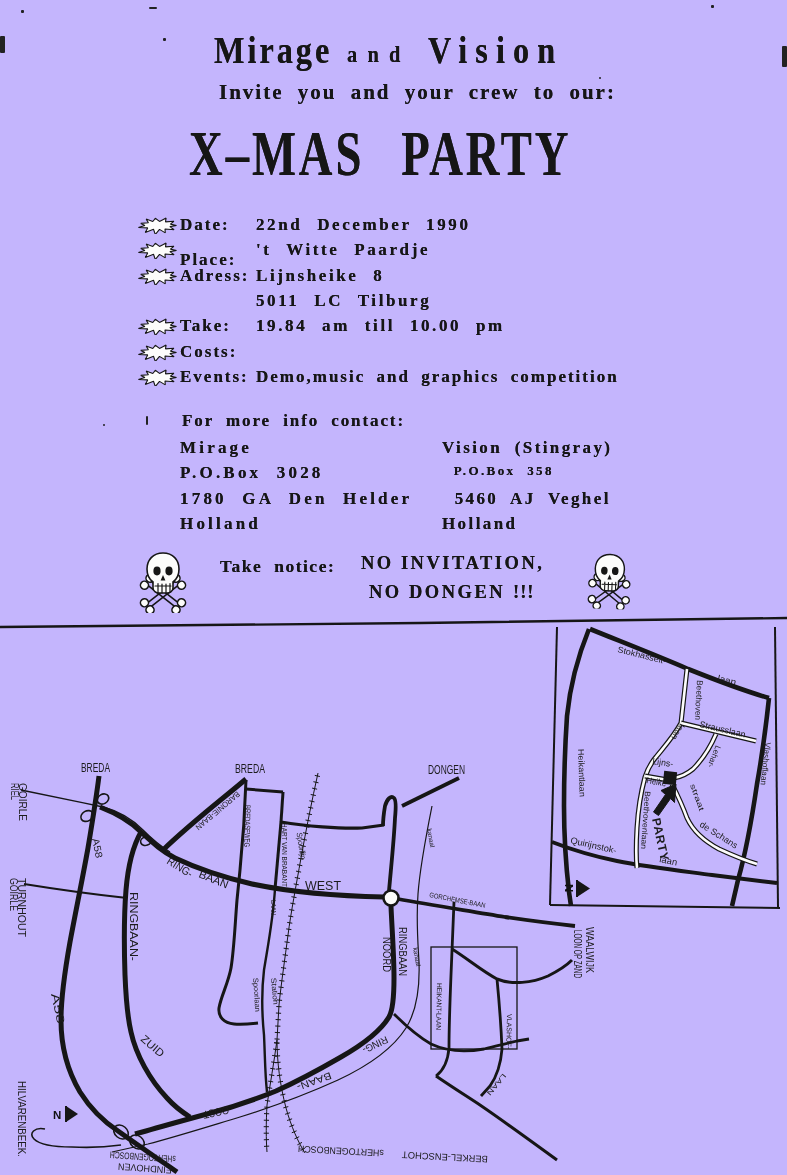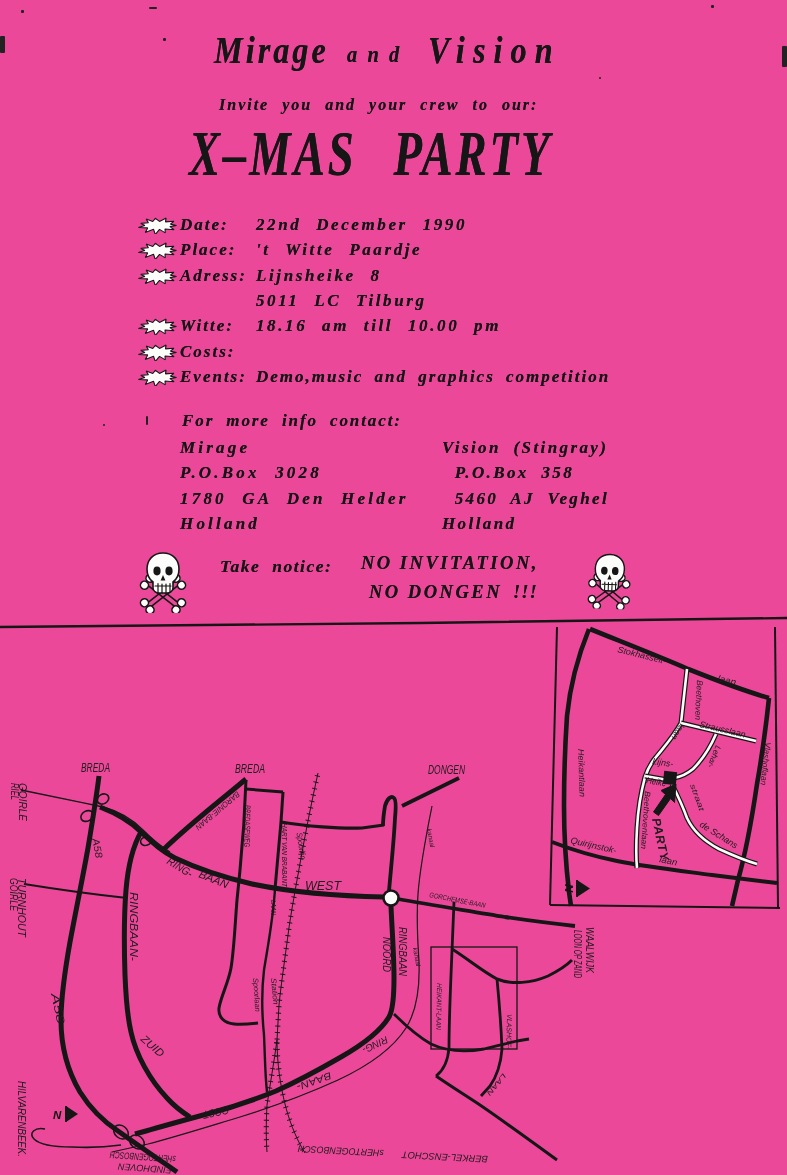--- a/index.html
+++ b/index.html
@@ -1,69 +1,69 @@
 <!DOCTYPE html>
 <html><head>
 <meta charset="utf-8">
 <style>
   html,body{margin:0;padding:0;}
   body{background:#e8e8e8;}
-  .page{position:relative;width:787px;height:1175px;background:#ec4899;overflow:hidden;
-        font-family:"Liberation Serif",serif;color:#161616;font-style:italic;}
+  .page{position:relative;width:787px;height:1175px;background:#c4b5fd;overflow:hidden;
+        font-family:"Liberation Serif",serif;color:#161616;}
   .abs{position:absolute;white-space:pre;}
   .serifb{font-weight:bold;text-shadow:0 0 .5px rgba(22,22,22,.85);}
   #map{position:absolute;left:0;top:0;width:787px;height:1175px;}
   .speck{position:absolute;background:#222;border-radius:1px;}
   .skull{position:absolute;}
   .cond{transform:scaleX(0.85);transform-origin:0 0;}
   .cond74{transform:scaleX(0.74);transform-origin:0 0;}
 </style>
 </head>
 <body>
 
 <div class="page">
 
   <div class="abs serifb cond" style="left:214px;top:31px;font-size:38px;letter-spacing:3.5px;line-height:1;">Mirage</div>
   <div class="abs serifb cond" style="left:347px;top:42px;font-size:24px;letter-spacing:12px;line-height:1;">and</div>
   <div class="abs serifb cond" style="left:428px;top:31px;font-size:38px;letter-spacing:9.5px;line-height:1;">Vision</div>
-  <div class="abs serifb" style="left:219px;top:97px;font-size:16px;letter-spacing:2px;word-spacing:7px;line-height:1;">Invite you and your crew to our:</div>
+  <div class="abs serifb" style="left:219px;top:82px;font-size:21px;letter-spacing:2px;word-spacing:7px;line-height:1;">Invite you and your crew to our:</div>
   <div class="abs serifb cond74" style="left:189px;top:123px;font-size:63px;letter-spacing:4px;word-spacing:30px;line-height:1;">X–MAS PARTY</div>
 
   <div id="details">
       <div class="abs" style="left: 0px; top: 212px; height: 25px; width: 787px;"><svg width="40" height="17" viewBox="0 0 39 17" style="position: absolute; left: 138px; top: 5px;">
           <polygon points="38.0,8.5 31.4,9.6 35.6,12.8 26.5,12.0 26.8,15.9 21.0,12.4 16.8,17.5 15.0,12.3 6.8,15.6 9.2,10.9 -0.1,10.5 6.4,8.5 2.3,6.4 9.9,5.7 7.7,2.1 14.3,4.5 16.8,1.3 21.0,4.4 27.6,1.1 27.0,4.9 35.4,4.3 31.9,7.1" style="fill:#fcfcfb;stroke:#161616;stroke-width:1.1;stroke-linejoin:bevel;"></polygon>
         </svg><span class="abs serifb" style="left: 180px; top: 3px; font-size: 17px; letter-spacing: 2px;">Date:</span><span class="abs serifb" style="left: 256px; top: 3px; font-size: 17px; letter-spacing: 2.6px; word-spacing: 8px;">22nd December 1990</span></div>
       <div class="abs" style="left: 0px; top: 237.3px; height: 25px; width: 787px;"><svg width="40" height="17" viewBox="0 0 39 17" style="position: absolute; left: 138px; top: 5px;">
           <polygon points="38.0,8.5 31.4,9.6 35.6,12.8 26.5,12.0 26.8,15.9 21.0,12.4 16.8,17.5 15.0,12.3 6.8,15.6 9.2,10.9 -0.1,10.5 6.4,8.5 2.3,6.4 9.9,5.7 7.7,2.1 14.3,4.5 16.8,1.3 21.0,4.4 27.6,1.1 27.0,4.9 35.4,4.3 31.9,7.1" style="fill:#fcfcfb;stroke:#161616;stroke-width:1.1;stroke-linejoin:bevel;"></polygon>
-        </svg><span class="abs serifb" style="left: 180px; top: 3px; font-size: 17px; letter-spacing: 2px;">Place:</span><span class="abs serifb" style="left: 256px; top: 3px; font-size: 17px; letter-spacing: 2.6px; word-spacing: 8px;">'t Witte Paardje</span></div>
+        </svg><span class="abs serifb" style="left: 180px; top: 13px; font-size: 17px; letter-spacing: 2px;">Place:</span><span class="abs serifb" style="left: 256px; top: 3px; font-size: 17px; letter-spacing: 2.6px; word-spacing: 8px;">'t Witte Paardje</span></div>
       <div class="abs" style="left: 0px; top: 262.6px; height: 25px; width: 787px;"><svg width="40" height="17" viewBox="0 0 39 17" style="position: absolute; left: 138px; top: 5px;">
           <polygon points="38.0,8.5 31.4,9.6 35.6,12.8 26.5,12.0 26.8,15.9 21.0,12.4 16.8,17.5 15.0,12.3 6.8,15.6 9.2,10.9 -0.1,10.5 6.4,8.5 2.3,6.4 9.9,5.7 7.7,2.1 14.3,4.5 16.8,1.3 21.0,4.4 27.6,1.1 27.0,4.9 35.4,4.3 31.9,7.1" style="fill:#fcfcfb;stroke:#161616;stroke-width:1.1;stroke-linejoin:bevel;"></polygon>
         </svg><span class="abs serifb" style="left: 180px; top: 3px; font-size: 17px; letter-spacing: 2px;">Adress:</span><span class="abs serifb" style="left: 256px; top: 3px; font-size: 17px; letter-spacing: 2.6px; word-spacing: 8px;">Lijnsheike 8</span></div>
       <div class="abs" style="left: 0px; top: 287.9px; height: 25px; width: 704px;"><span class="abs serifb" style="left: 180px; top: 3px; font-size: 17px; letter-spacing: 2px;"></span><span class="abs serifb" style="left: 256px; top: 3px; font-size: 17px; letter-spacing: 2.6px; word-spacing: 8px;">5011 LC Tilburg</span></div>
       <div class="abs" style="left: 0px; top: 313.2px; height: 25px; width: 787px;"><svg width="40" height="17" viewBox="0 0 39 17" style="position: absolute; left: 138px; top: 5px;">
           <polygon points="38.0,8.5 31.4,9.6 35.6,12.8 26.5,12.0 26.8,15.9 21.0,12.4 16.8,17.5 15.0,12.3 6.8,15.6 9.2,10.9 -0.1,10.5 6.4,8.5 2.3,6.4 9.9,5.7 7.7,2.1 14.3,4.5 16.8,1.3 21.0,4.4 27.6,1.1 27.0,4.9 35.4,4.3 31.9,7.1" style="fill:#fcfcfb;stroke:#161616;stroke-width:1.1;stroke-linejoin:bevel;"></polygon>
-        </svg><span class="abs serifb" style="left: 180px; top: 3px; font-size: 17px; letter-spacing: 2px;">Witte:</span><span class="abs serifb" style="left: 256px; top: 3px; font-size: 17px; letter-spacing: 2.6px; word-spacing: 8px;">18.16 am till 10.00 pm</span></div>
+        </svg><span class="abs serifb" style="left: 180px; top: 3px; font-size: 17px; letter-spacing: 2px;">Take:</span><span class="abs serifb" style="left: 256px; top: 3px; font-size: 17px; letter-spacing: 2.6px; word-spacing: 8px;">19.84 am till 10.00 pm</span></div>
       <div class="abs" style="left: 0px; top: 338.5px; height: 25px; width: 787px;"><svg width="40" height="17" viewBox="0 0 39 17" style="position: absolute; left: 138px; top: 5px;">
           <polygon points="38.0,8.5 31.4,9.6 35.6,12.8 26.5,12.0 26.8,15.9 21.0,12.4 16.8,17.5 15.0,12.3 6.8,15.6 9.2,10.9 -0.1,10.5 6.4,8.5 2.3,6.4 9.9,5.7 7.7,2.1 14.3,4.5 16.8,1.3 21.0,4.4 27.6,1.1 27.0,4.9 35.4,4.3 31.9,7.1" style="fill:#fcfcfb;stroke:#161616;stroke-width:1.1;stroke-linejoin:bevel;"></polygon>
         </svg><span class="abs serifb" style="left: 180px; top: 3px; font-size: 17px; letter-spacing: 2px;">Costs:</span></div>
       <div class="abs" style="left: 0px; top: 363.8px; height: 25px; width: 787px;"><svg width="40" height="17" viewBox="0 0 39 17" style="position: absolute; left: 138px; top: 5px;">
           <polygon points="38.0,8.5 31.4,9.6 35.6,12.8 26.5,12.0 26.8,15.9 21.0,12.4 16.8,17.5 15.0,12.3 6.8,15.6 9.2,10.9 -0.1,10.5 6.4,8.5 2.3,6.4 9.9,5.7 7.7,2.1 14.3,4.5 16.8,1.3 21.0,4.4 27.6,1.1 27.0,4.9 35.4,4.3 31.9,7.1" style="fill:#fcfcfb;stroke:#161616;stroke-width:1.1;stroke-linejoin:bevel;"></polygon>
         </svg><span class="abs serifb" style="left: 180px; top: 3px; font-size: 17px; letter-spacing: 2px;">Events:</span><span class="abs serifb" style="left: 256px; top: 3px; font-size: 17px; letter-spacing: 2px; word-spacing: 5px;">Demo,music and graphics competition</span></div>
     </div>
 
   <div class="abs serifb" style="left:182px;top:411px;font-size:17px;letter-spacing:1.9px;word-spacing:6px;">For more info contact:</div>
   <div id="contact-left">
       <div class="abs serifb" style="left: 180px; top: 438px; font-size: 17px; letter-spacing: 3.2px; word-spacing: 8px;">Mirage</div>
       <div class="abs serifb" style="left: 180px; top: 463.3px; font-size: 17px; letter-spacing: 3.2px; word-spacing: 8px;">P.O.Box 3028</div>
       <div class="abs serifb" style="left: 180px; top: 488.6px; font-size: 17px; letter-spacing: 3.2px; word-spacing: 8px;">1780 GA Den Helder</div>
       <div class="abs serifb" style="left: 180px; top: 513.9px; font-size: 17px; letter-spacing: 3.2px; word-spacing: 8px;">Holland</div>
     </div>
   <div id="contact-right">
       <div class="abs serifb" style="left: 442px; top: 438px; font-size: 17px; letter-spacing: 2.4px; word-spacing: 6px;">Vision (Stingray)</div>
-      <div class="abs serifb" style="left: 442px; top: 463.3px; font-size: 17px; letter-spacing: 2.4px; word-spacing: 6px;"> P.O.Box 358</div>
+      <div class="abs serifb" style="left: 442px; top: 463.3px; font-size: 13px; letter-spacing: 2.4px; word-spacing: 6px;"> P.O.Box 358</div>
       <div class="abs serifb" style="left: 442px; top: 488.6px; font-size: 17px; letter-spacing: 2.4px; word-spacing: 6px;"> 5460 AJ Veghel</div>
       <div class="abs serifb" style="left: 442px; top: 513.9px; font-size: 17px; letter-spacing: 2.4px; word-spacing: 6px;">Holland</div>
     </div>
 
   <div class="abs serifb" style="left:220px;top:556px;font-size:17.5px;letter-spacing:1.5px;word-spacing:6px;">Take notice:</div>
   <div class="abs serifb" style="left:361px;top:553px;font-size:18.5px;letter-spacing:2.5px;">NO INVITATION,</div>
   <div class="abs serifb" style="left:369px;top:582px;font-size:18.5px;letter-spacing:2.5px;">NO DONGEN</div>
   <div class="abs serifb" style="left:513px;top:582px;font-size:18.5px;letter-spacing:1px;">!!!</div>
 
   <svg class="skull" style="left:131px;top:547px;" width="64" height="66" viewBox="0 0 64 66">

